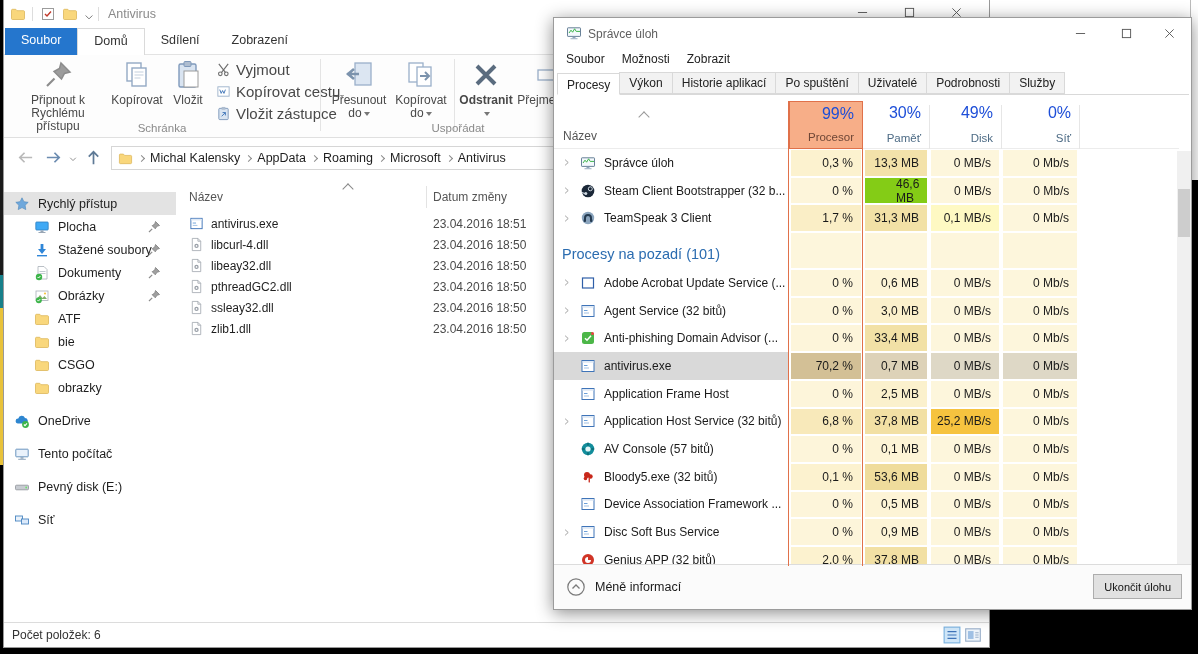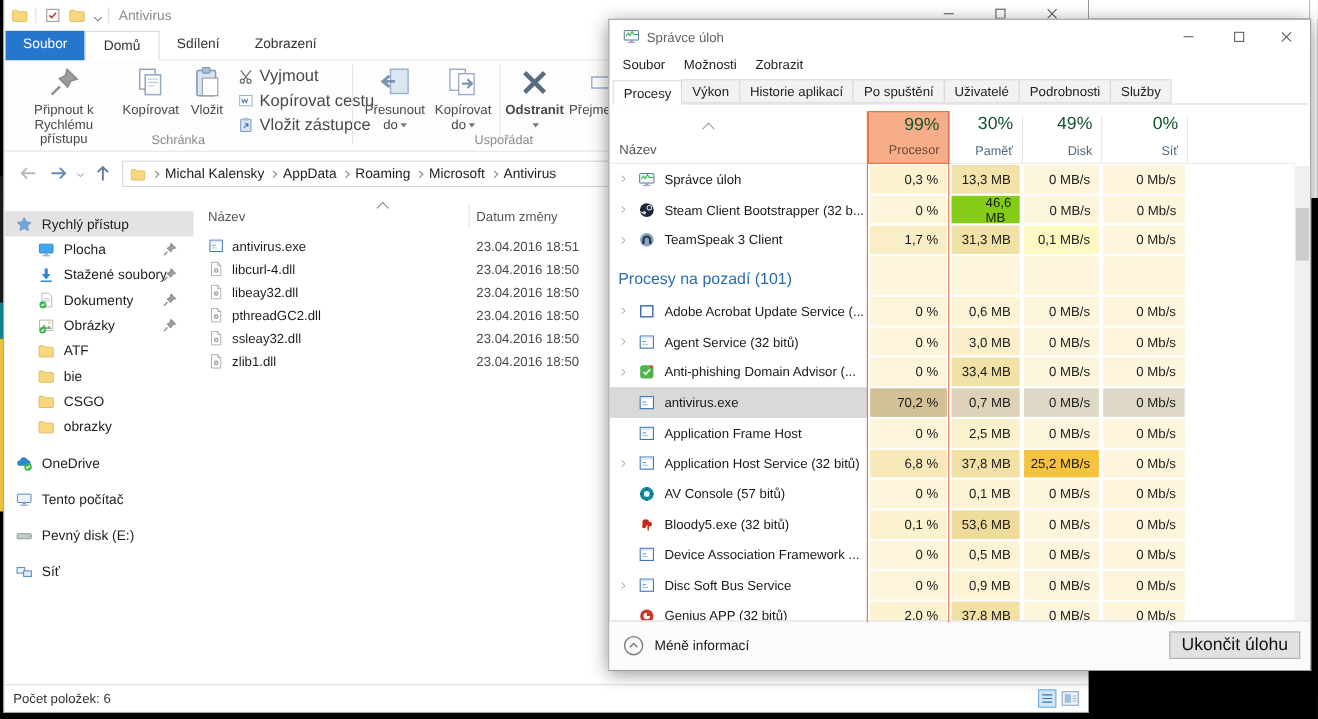--- a/index.html
+++ b/index.html
@@ -90,21 +90,21 @@
   .tm-tab { font-size:12px; color:#222; border:1px solid #d9d9d9; background:#f2f2f2;
     padding:3px 9px 4px 9px; margin-right:-1px; }
   .tm-tab.active { background:#fff; border-bottom:1px solid #fff; padding-top:4px; position:relative; top:1px; }
 
   
   #tm-header { left:0; top:83px; width:625px; height:48px; border-bottom:1px solid #ececec; }
   #tm-name-h { position:absolute; left:9px; bottom:5px; font-size:12px; color:#555; }
   #tm-sort { position:absolute; left:86px; top:12px; width:8px; height:8px;
     border-left:1px solid #999; border-top:1px solid #999; transform:rotate(45deg); }
   .vh { position:absolute; top:0; height:48px; }
-  .vh .pct { position:absolute; right:8px; top:3px; font-size:16px; color:#14532d; }
+  .vh .pct { position:absolute; right:8px; top:3px; font-size:16px; color:#1d4ed8; }
   .vh .lbl { position:absolute; right:8px; bottom:5px; font-size:11.5px; color:#4d6b85; }
   #vh-cpu { background:#f7ae88; border:1px solid #e0714a; }
   #vh-cpu .lbl { color:#6e4636; }
   .vh-sep { position:absolute; top:4px; width:1px; height:44px; background:#e6e6e6; }
 
   
   #tm-rows { left:0; top:131px; width:625px; height:417px; overflow:hidden; }
   .tm-row { display:flex; height:27.7px; position:relative; }
   .tm-row.section-row { height:37px; }
   .tm-name { flex:0 0 235px; position:relative; display:flex; align-items:center; overflow:hidden; }
@@ -121,21 +121,21 @@
 
   
   #tm-scroll { right:0; top:133px; width:14px; height:415px; background:#f0f0f0; }
   #tm-thumb { position:absolute; left:1px; top:38px; width:12px; height:48px; background:#cdcdcd; }
 
   
   #tm-footer { left:0; bottom:0; width:100%; height:45px; border-top:1px solid #dcdcdc; background:#fbfbfb; }
   #tm-less { position:absolute; left:12px; top:12px; display:flex; align-items:center; gap:9px;
     font-size:12.5px; color:#1a1a1a; }
   #tm-less .i { width:20px; height:20px; }
-  #tm-endtask { position:absolute; right:9px; top:9px; height:25px; padding:0 10px; font-size:16px;
+  #tm-endtask { position:absolute; right:9px; top:9px; height:25px; padding:0 10px; font-size:11px;
     background:#e1e1e1; border:1px solid #adadad; color:#111;
     font-family:"Liberation Sans","DejaVu Sans",sans-serif; }
 </style>
 </head>
 <body>
 
 <div class="abs" id="bg-top-white"></div>
 <div class="abs" id="bg-right-white"></div>
 <div class="abs edge-seg" style="top:160px;height:115px;background:#1a1a1a"></div>
 <div class="abs edge-seg" style="top:275px;height:33px;background:#17808a"></div>

